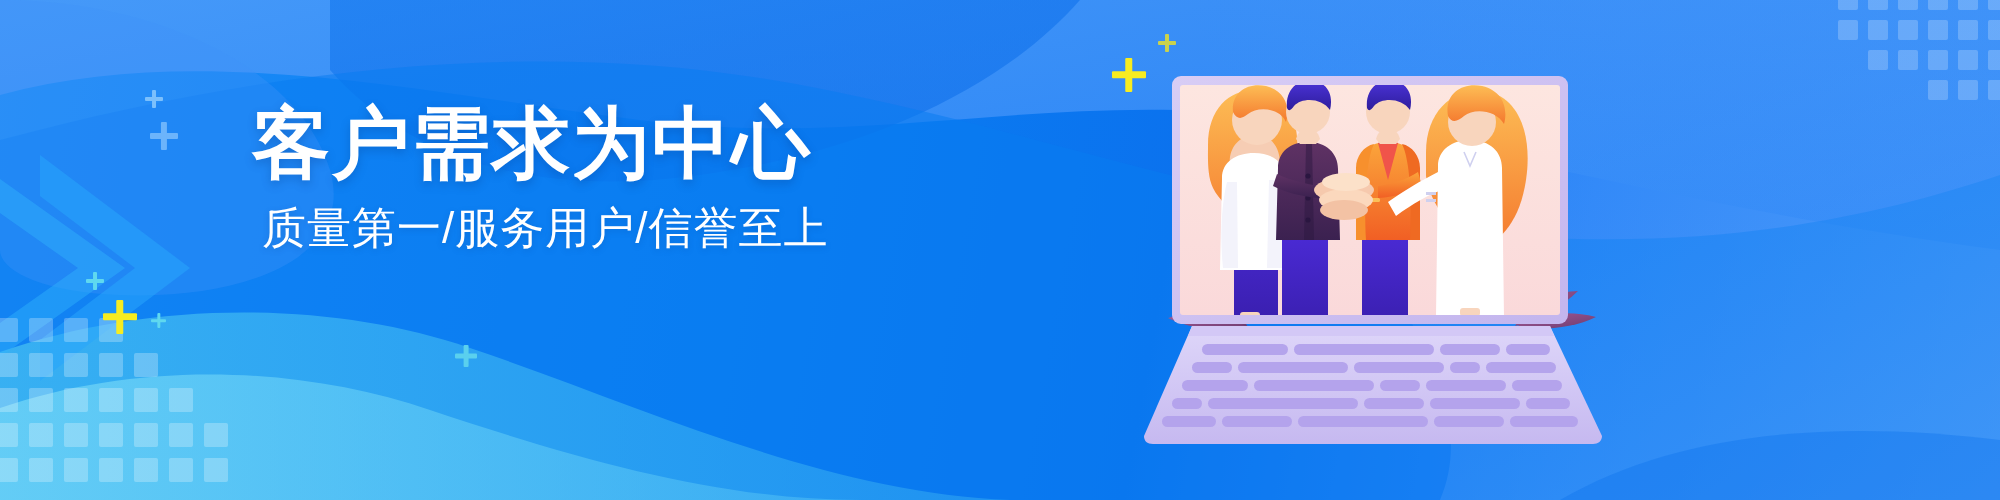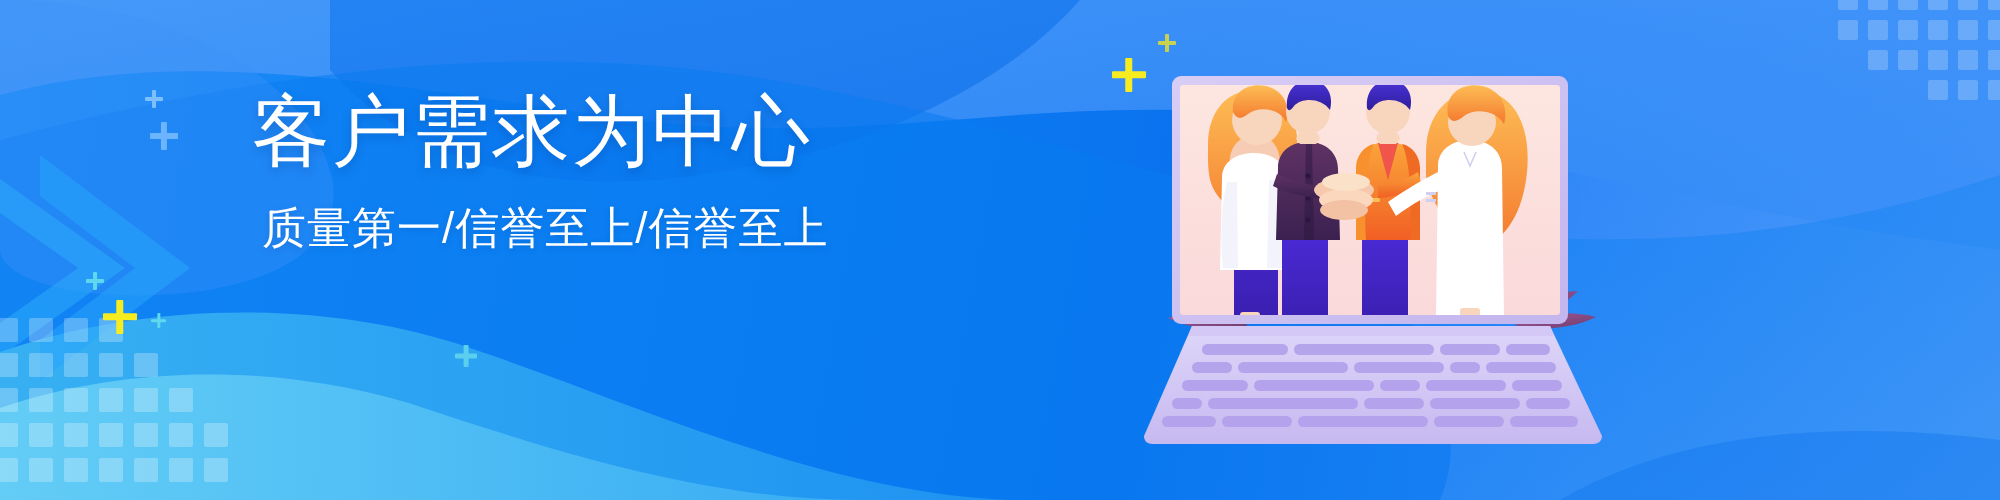--- a/index.html
+++ b/index.html
@@ -10,23 +10,23 @@
     font-family:"Liberation Sans","DejaVu Sans",sans-serif;
     background:linear-gradient(100deg,#1f8ef6 0%,#1385f5 18%,#0a7ef2 38%,#0b72ee 58%,#2f86f8 78%,#4a97f9 100%);
   }
   .layer{position:absolute;top:0;left:0;width:2000px;height:500px;pointer-events:none;}
   .plus{position:absolute;}
   .plus i{position:absolute;display:block;background:currentColor;border-radius:1px;}
   .plus .h{left:0;top:50%;transform:translateY(-50%);width:100%;height:22%;}
   .plus .v{top:0;left:50%;transform:translateX(-50%);height:100%;width:22%;}
 
   #headline{
-    position:absolute;left:252px;top:92px;
+    position:absolute;left:252px;top:104px;
     font-size:78px;line-height:1;
-    font-weight:400;color:#ffffff;
+    font-weight:700;color:#ffffff;
     letter-spacing:2px;
     text-shadow:0 4px 10px rgba(6,60,140,.30);
     white-space:nowrap;
   }
   #subtitle{
     position:absolute;left:262px;top:206px;
     font-size:44px;line-height:1;
     font-weight:500;color:#ffffff;
     letter-spacing:1px;
     text-shadow:0 2px 6px rgba(6,60,140,.22);
@@ -171,21 +171,21 @@
   <div class="plus" style="left:150px;top:122px;width:28px;height:28px;color:#6cb4fb;">
       <i class="h"></i>
       <i class="v"></i>
     </div>
   <div class="plus" style="left:455px;top:345px;width:22px;height:22px;color:#5ad0ee;">
       <i class="h"></i>
       <i class="v"></i>
     </div>
 
   <div id="headline">客户需求为中心</div>
-  <div id="subtitle">质量第一/信誉至上/信誉至上</div>
+  <div id="subtitle">质量第一/服务用户/信誉至上</div>
 
   <div id="art">
   <svg viewBox="0 0 500 420" width="500" height="420">
     <defs>
       <linearGradient id="scr" x1="0" y1="0" x2="0" y2="1">
         <stop offset="0" stop-color="#fde6e0"></stop>
             <stop offset="1" stop-color="#fad9da"></stop>
       </linearGradient>
       <linearGradient id="lidG" x1="0" y1="0" x2="1" y2="1">
         <stop offset="0" stop-color="#d8cdf5"></stop>

